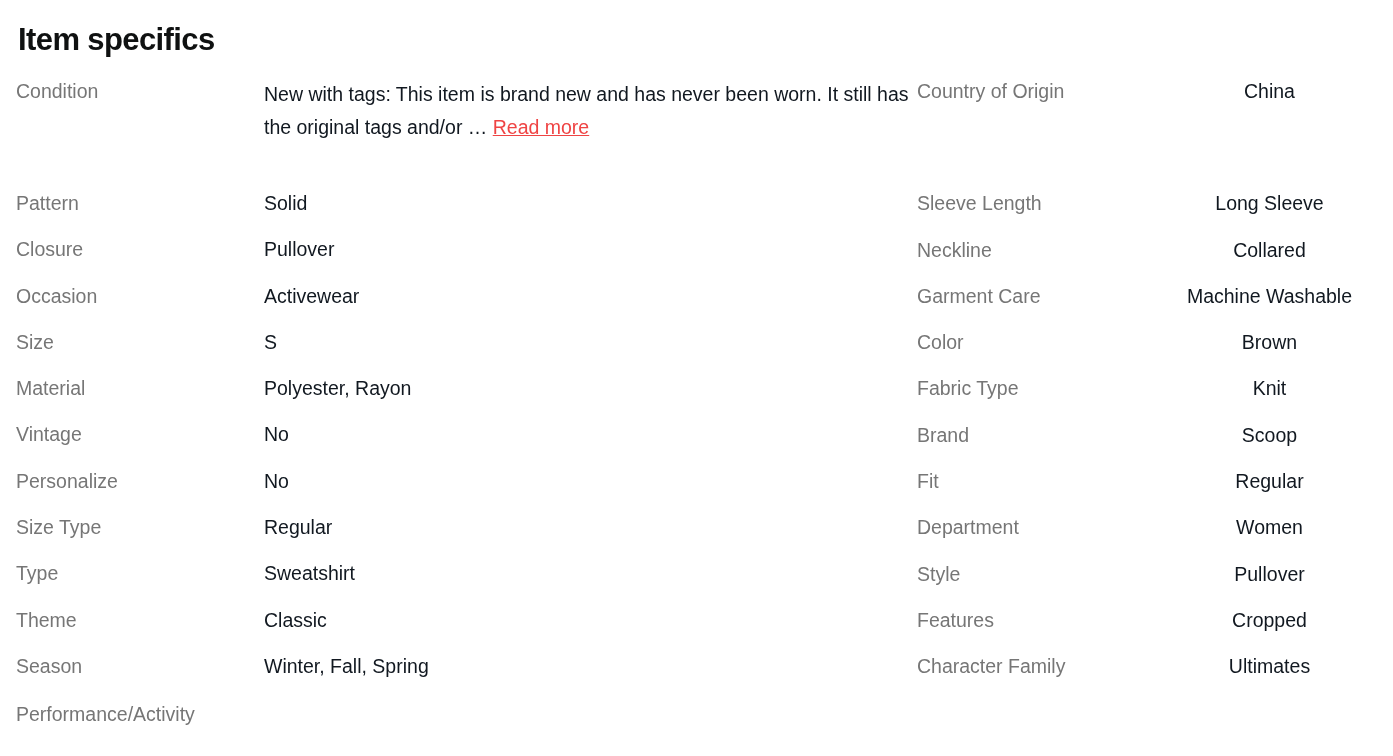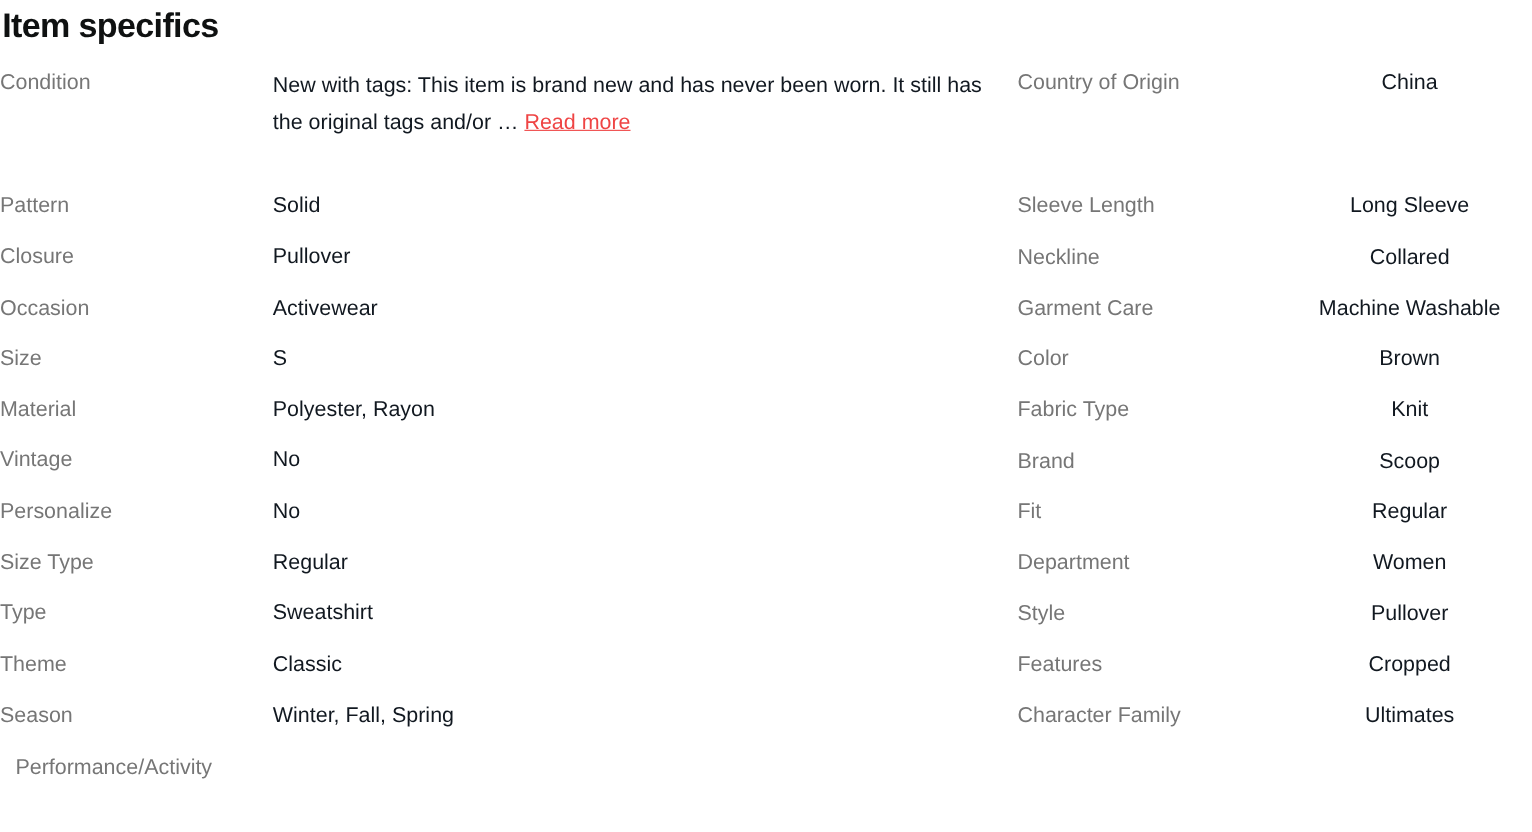--- a/index.html
+++ b/index.html
@@ -12,21 +12,21 @@
     height: 756px;
     font-family: "Liberation Sans", sans-serif;
     color: #111820;
     overflow: hidden;
   }
   .page {
     position: relative;
     width: 1393px;
     height: 756px;
     box-sizing: border-box;
-    padding: 0;
+    padding: 16px;
   }
   .title {
     font-size: 31px;
     font-weight: bold;
     letter-spacing: -0.6px;
     color: #0f1111;
     margin: 0;
     padding: 4px 0 0 2px;
     line-height: 40px;
   }
@@ -67,21 +67,21 @@
   .col-left .label { width: 248px; }
   .col-left .value { width: 560px; }
   .col-right .label { width: 245px; }
   .col-right .value { width: 215px; text-align: center; }
 
   
   .row { height: 46.3px; }
   .row.tall { height: 112px; }
   .row.tall .value { line-height: 33px; }
   .row.twoline-label { height: 60px; }
-  .row.twoline-label .label { line-height: 30px; margin-left: 14px; }
+  .row.twoline-label .label { line-height: 30px; }
 
   .readmore {
     color: #ef4444;
     text-decoration: underline;
     cursor: pointer;
   }
   .spacer-tall { height: 112px; }
 </style>
 </head>
 <body>

